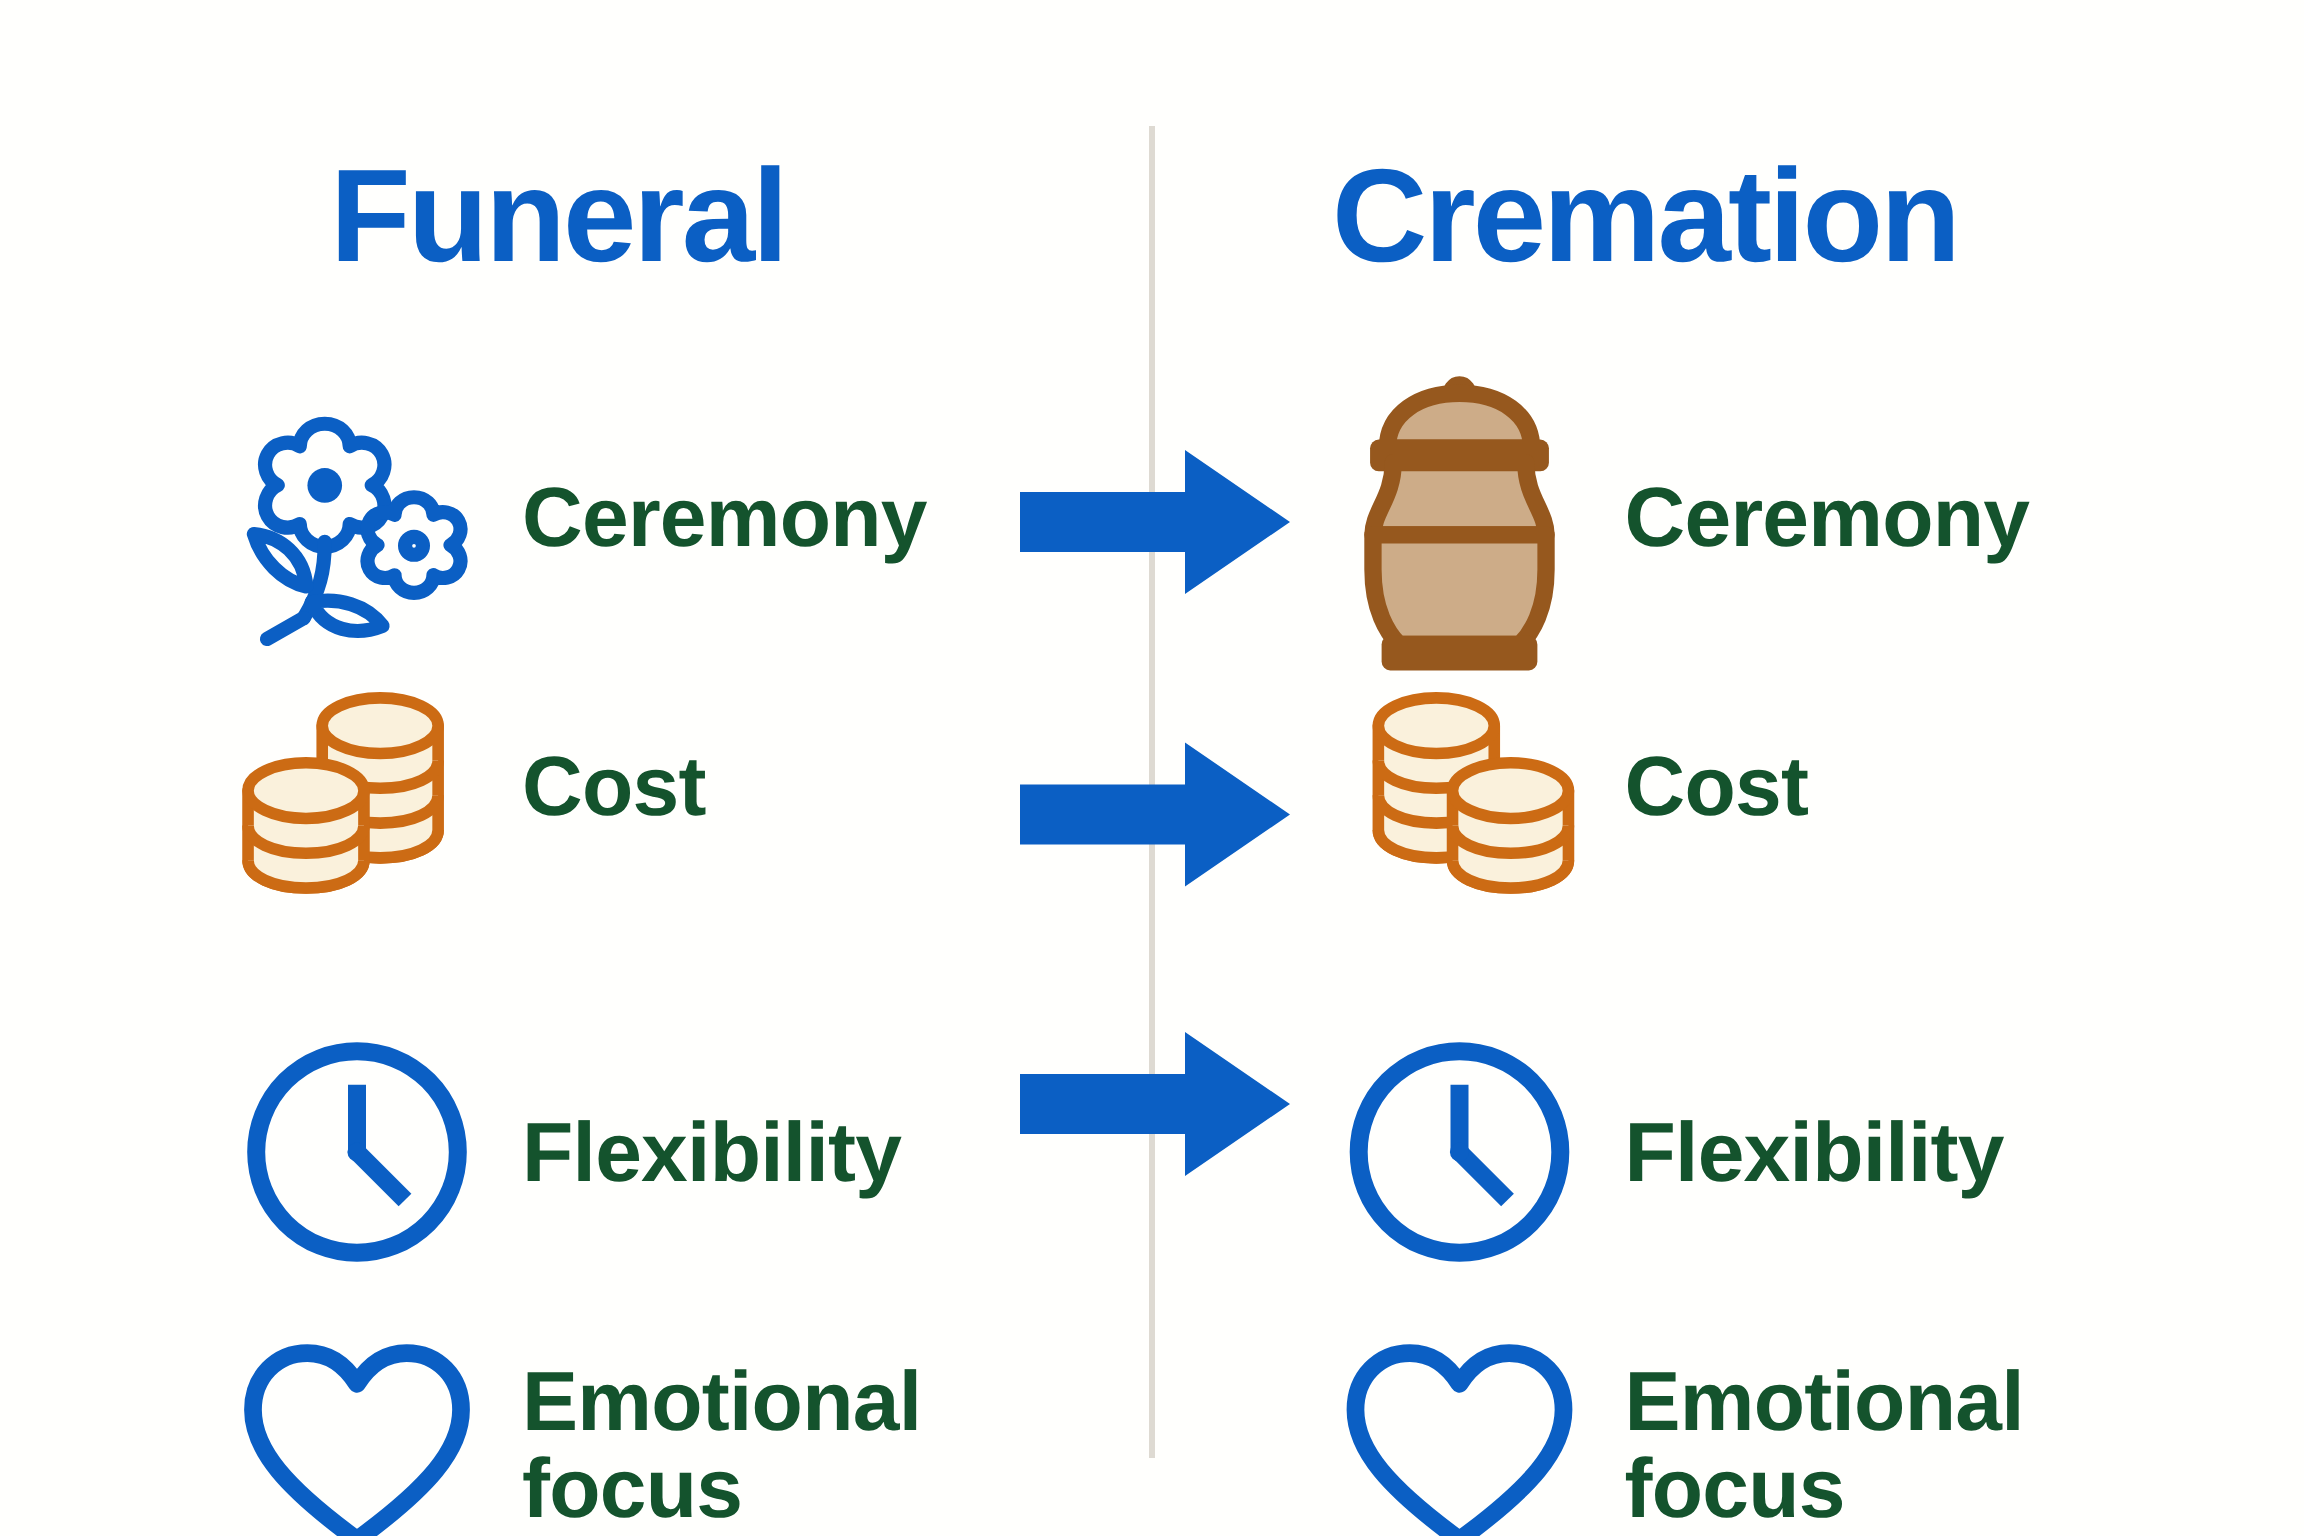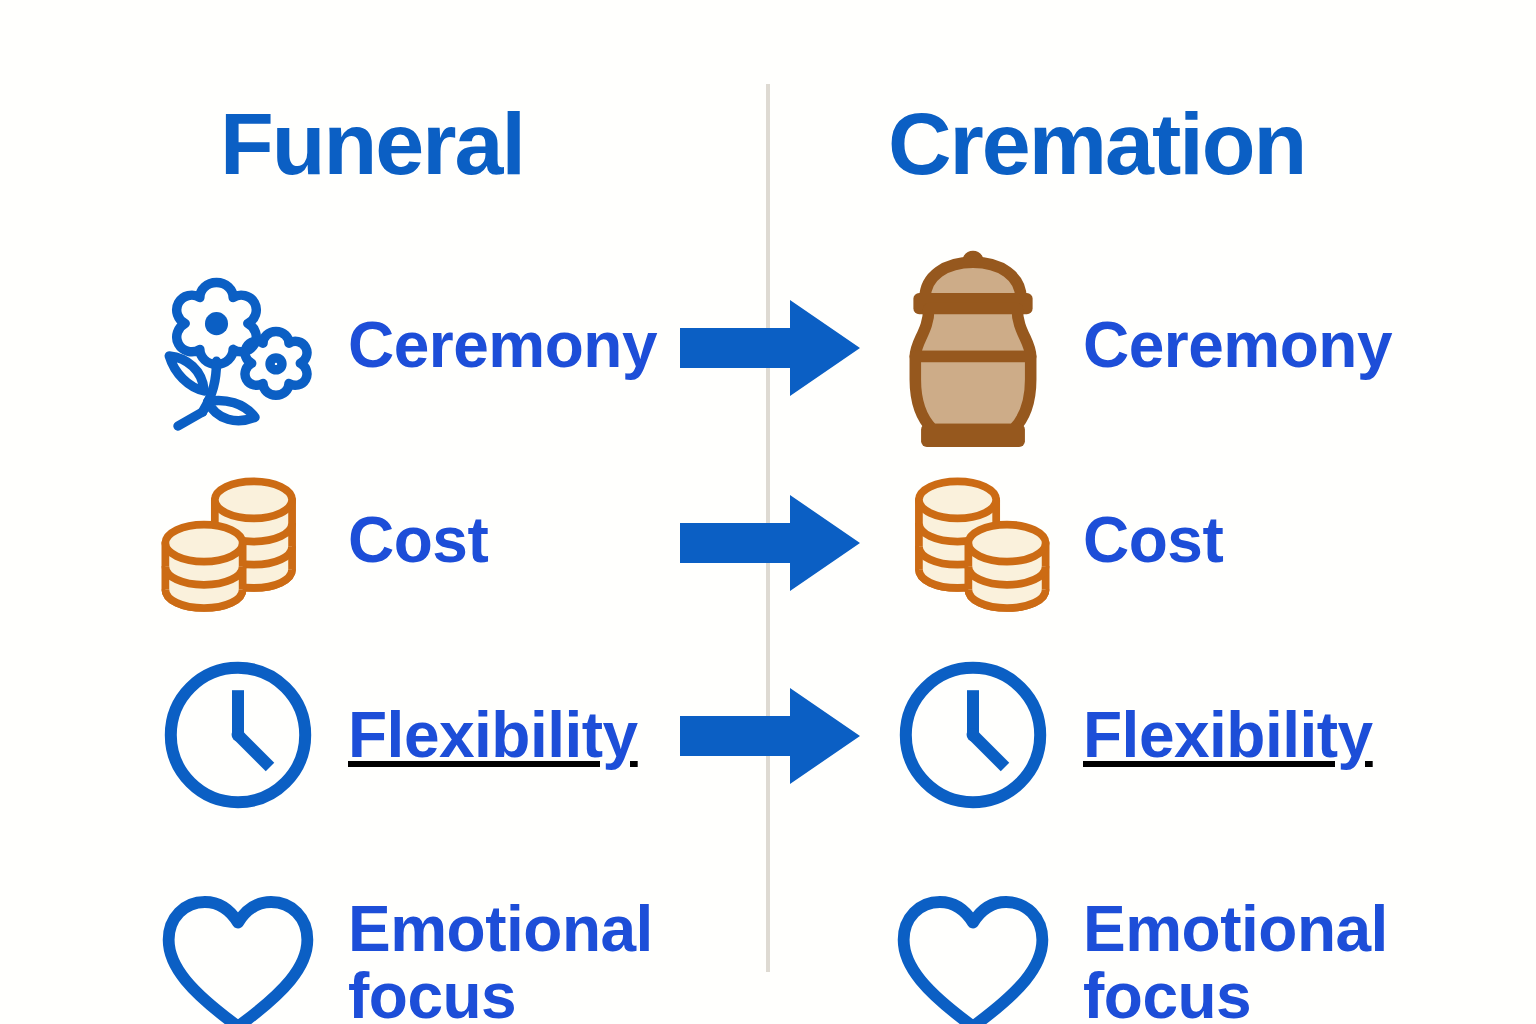--- a/index.html
+++ b/index.html
@@ -49,36 +49,36 @@
   .row {
     position: absolute;
     height: 180px;
     display: flex;
     align-items: center;
   }
   .row.left  { left: 145px; width: 560px; }
   .row.right { left: 880px; width: 560px; }
 
   .row.r1 { top: 255px; }
-  .row.r2 { top: 450px; }
-  .row.r3 { top: 645px; text-decoration: underline; }
+  .row.r2 { top: 434px; }
+  .row.r3 { top: 678px; }
   .row.r4 { top: 873px; }
 
   .icon-slot {
     width: 185px;
     height: 175px;
     flex: 0 0 185px;
     display: flex;
     align-items: center;
     justify-content: center;
   }
 
   .row-label {
-    color: #1d4ed8;
-    font-size: 64px;
+    color: #14532d;
+    font-size: 56px;
     font-weight: bold;
     line-height: 1.04;
     letter-spacing: -0.5px;
     white-space: pre-line;
     margin-left: 18px;
   }
 
   
   .arrow {
     position: absolute;

